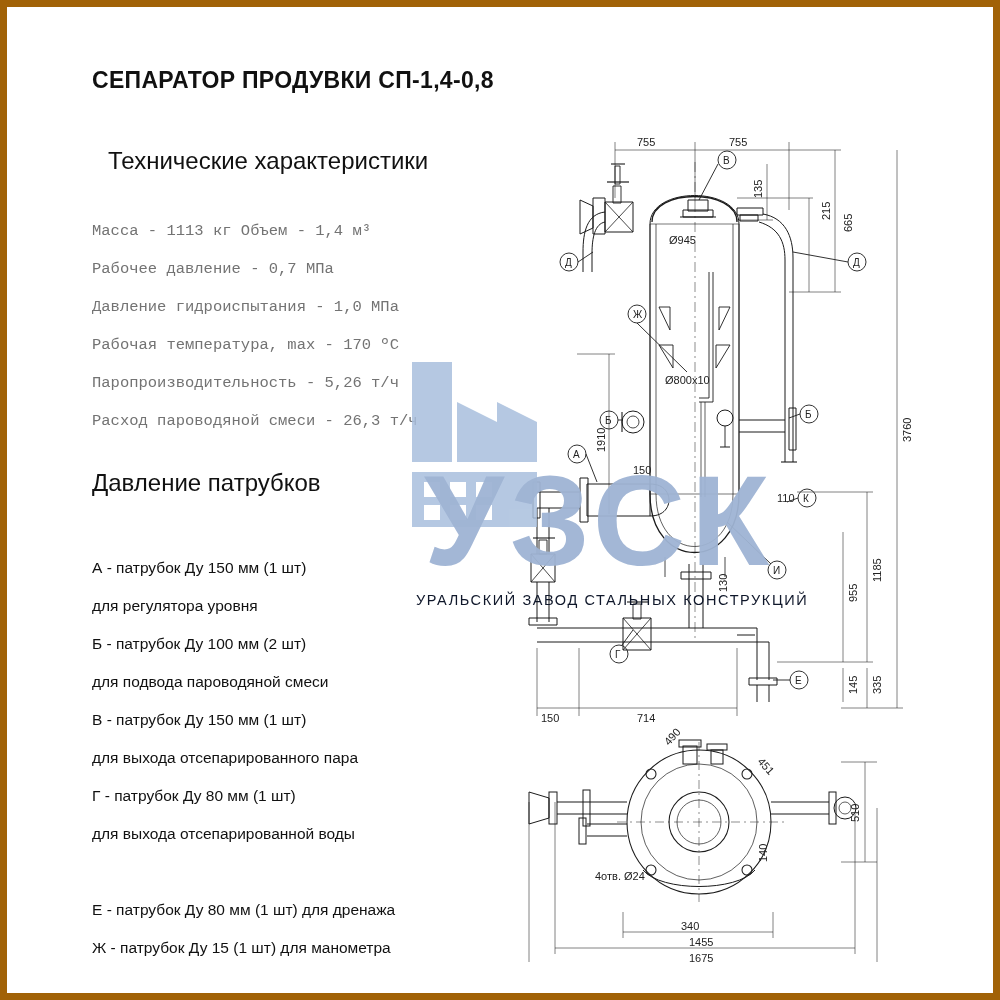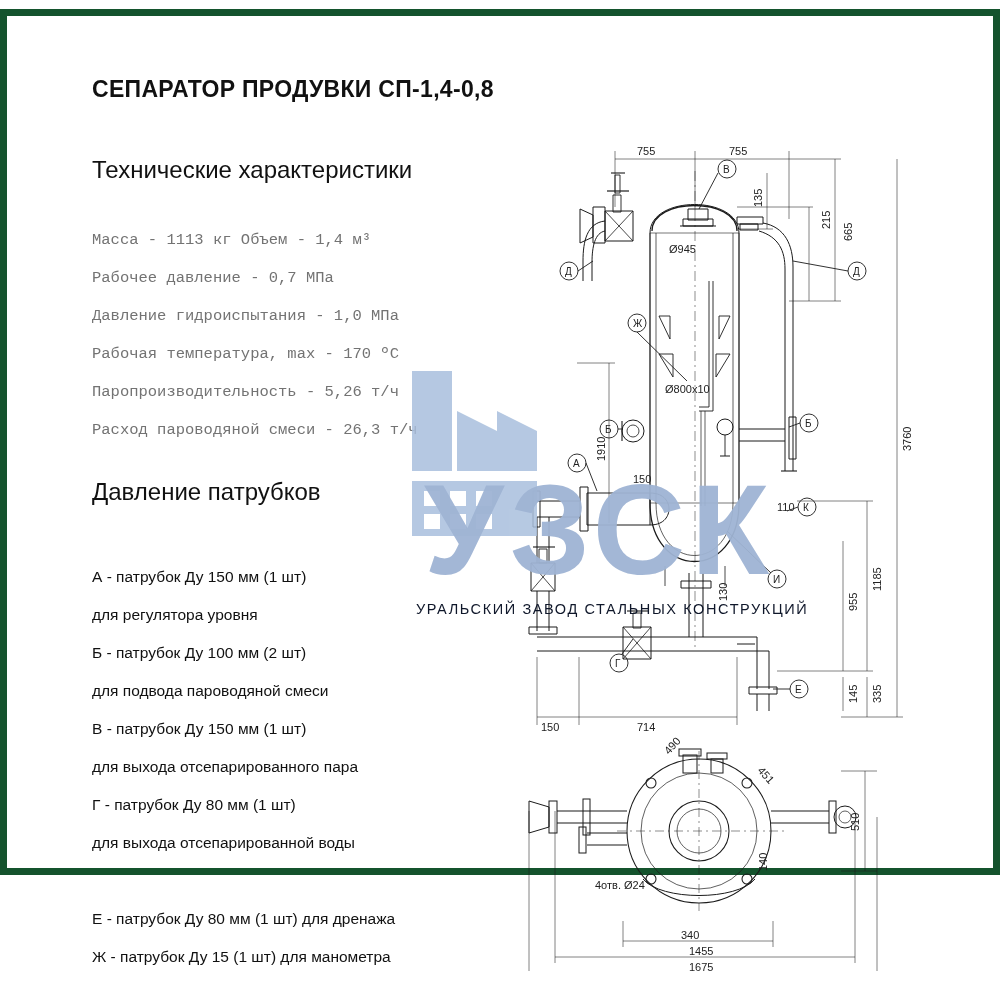--- a/index.html
+++ b/index.html
@@ -4,36 +4,36 @@
 <style>
   html,body{margin:0;padding:0;}
   body{
     width:1000px;height:1000px;
     background:#ffffff;
     font-family:"Liberation Sans", sans-serif;
     overflow:hidden;
     position:relative;
   }
   #page{
-    position:absolute;left:0;top:9px;width:1000px;height:866px;
+    position:absolute;left:0;top:0;width:1000px;height:1000px;
     box-sizing:border-box;
-    border:7px solid #14532d;
+    border:7px solid #a16207;
     background:#fff;
   }
   
   .title{
     position:absolute;left:85px;top:60px;
     font-size:23px;font-weight:bold;color:#111;
     letter-spacing:.3px;
   }
   .h2{
     position:absolute;left:85px;
     font-size:24px;color:#111;font-weight:400;
   }
-  #h2-tech{top:140px;}
+  #h2-tech{top:140px;margin-left:16px;}
   #h2-pipes{top:462px;}
   .spec{
     position:absolute;left:85px;
     font-size:15.5px;color:#737373;white-space:nowrap;font-family:Liberation Mono, monospace;
   }
   .pipe-line{
     position:absolute;left:85px;
     font-size:15.5px;color:#111;white-space:nowrap;margin-top:12px;
   }
   

